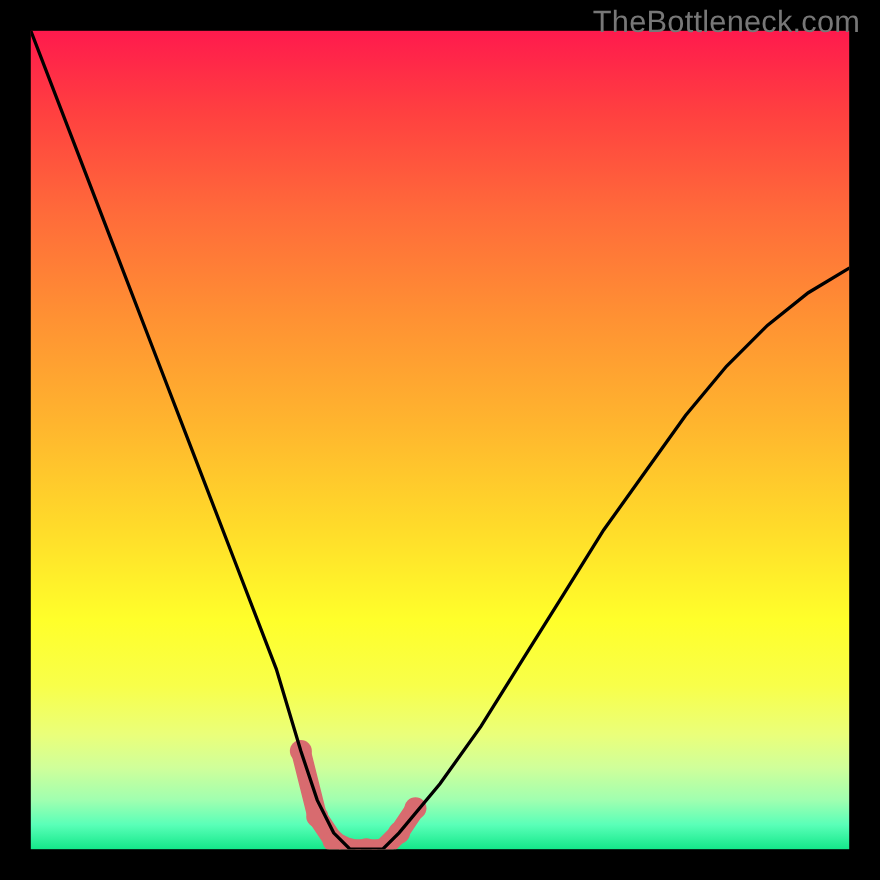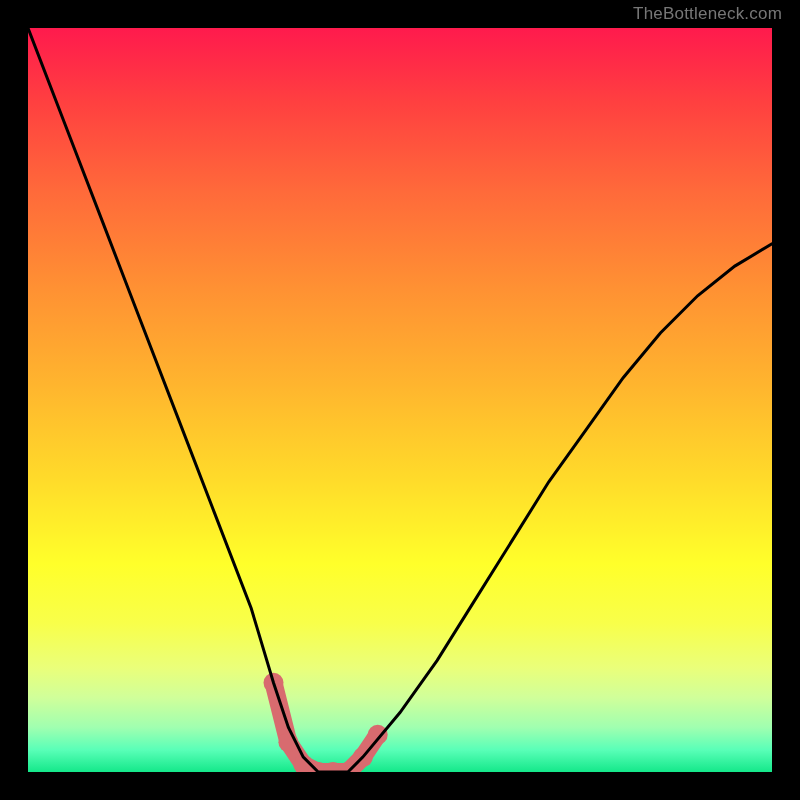--- a/index.html
+++ b/index.html
@@ -36,21 +36,21 @@
       #a0ffb0 94%,
       #5affb8 97%,
       #14e88a 100%);
   }
   .watermark {
     position: absolute;
     top: 4px;
     right: 18px;
     color: #777;
     font-family: Arial, Helvetica, sans-serif;
-    font-size: 17px;
+    font-size: 28px;
     letter-spacing: 0.2px;
   }
   svg.overlay {
     position: absolute;
     left: 0;
     top: 0;
     width: 744px;
     height: 744px;
   }
 </style>

